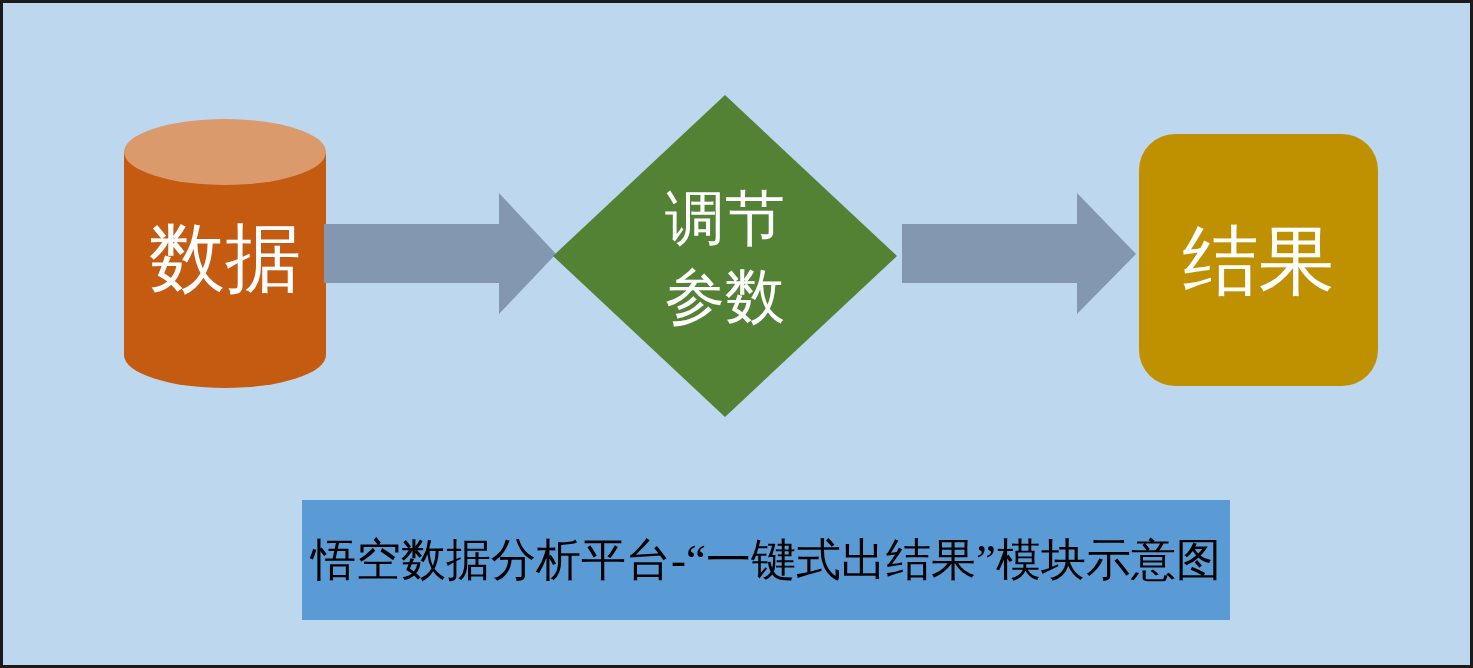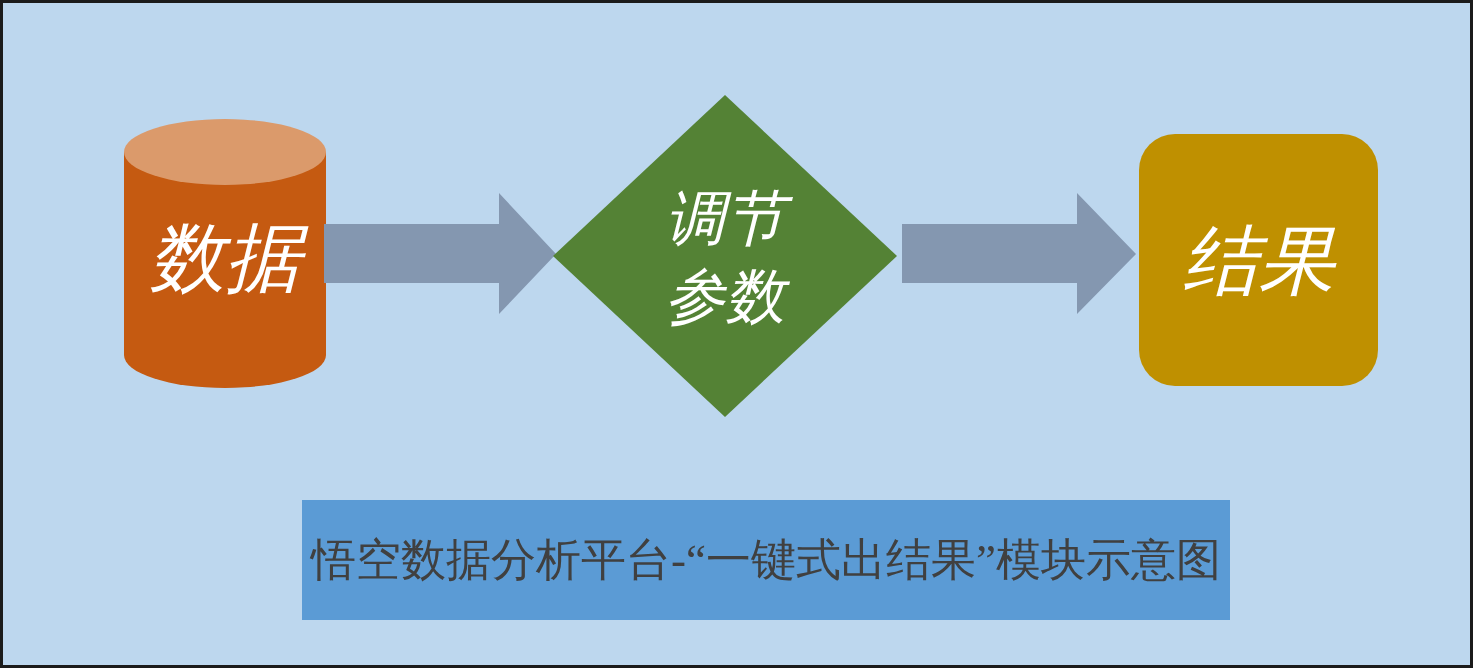--- a/index.html
+++ b/index.html
@@ -31,21 +31,20 @@
     position: absolute;
     display: flex;
     align-items: center;
     justify-content: center;
     color: #ffffff;
     text-align: center;
     line-height: 1.08;
     white-space: pre-line;
     pointer-events: none;
     font-family: "Liberation Serif", "DejaVu Serif", serif;
-    font-style: italic;
   }
   
   #label-datastore {
     left: 121px;
     top: 170px;
     width: 202px;
     height: 170px;
     font-size: 76px;
   }
   
@@ -71,21 +70,21 @@
     left: 299px;
     top: 497px;
     width: 928px;
     height: 120px;
     background: #5b9bd5;
     display: flex;
     align-items: center;
     justify-content: center;
   }
   #caption-text {
-    color: #404040;
+    color: #000000;
     font-size: 45px;
     letter-spacing: 0px;
     white-space: nowrap;
     font-family: "Liberation Serif", "DejaVu Serif", serif;
   }
 </style>
 </head>
 <body>
 
 <div id="canvas">

